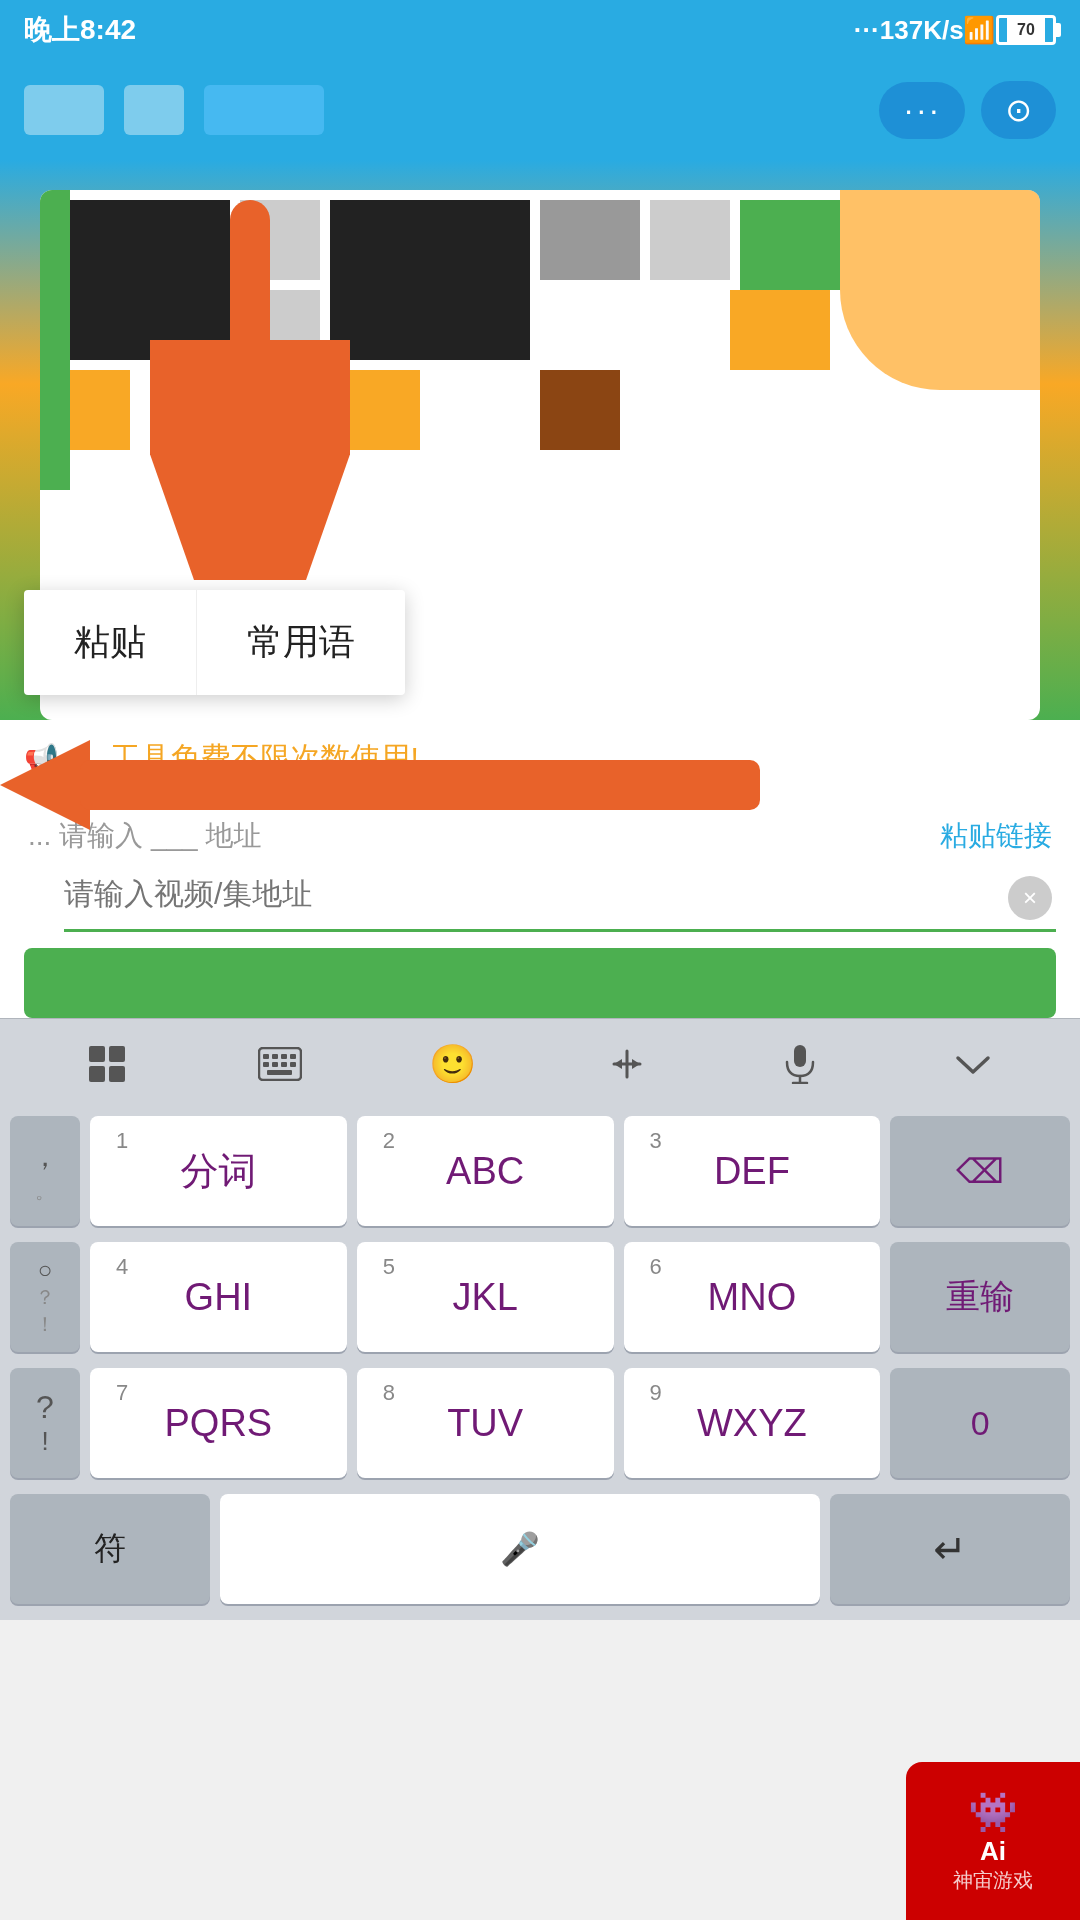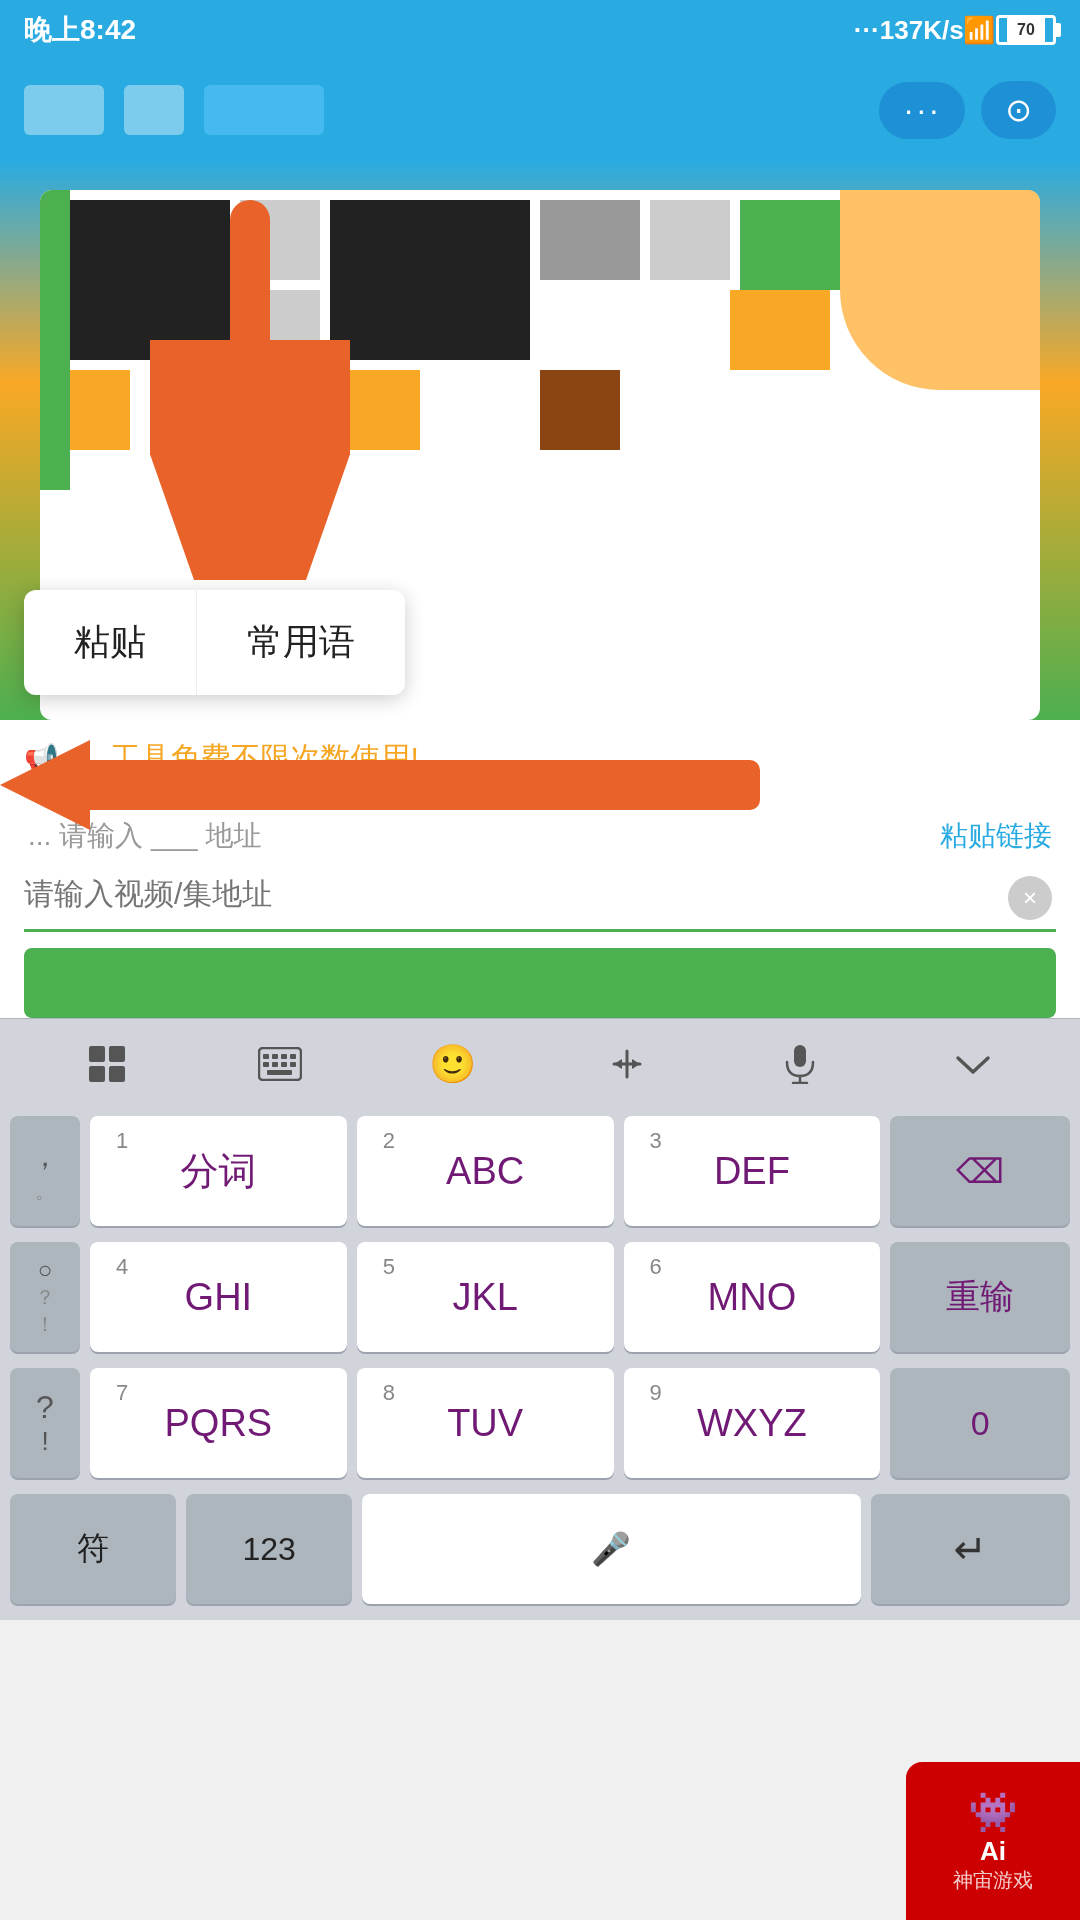--- a/index.html
+++ b/index.html
@@ -127,21 +127,21 @@
     .promo-icon {
       font-size: 28px;
     }
 
     
     .context-menu {
       position: absolute;
       top: 590px;
       left: 24px;
       background: white;
-      border-radius: 12px;
+      border-radius: 4px;
       box-shadow: 0 4px 20px rgba(0,0,0,0.2);
       display: flex;
       overflow: hidden;
       z-index: 100;
     }
     .context-menu-item {
       padding: 28px 50px;
       font-size: 36px;
       color: #222;
       border-right: 1px solid #eee;
@@ -162,20 +162,21 @@
     }
     .paste-link-btn {
       font-size: 28px;
       color: #29abe2;
     }
     .input-field-wrap {
       position: relative;
       border-bottom: 3px solid #4caf50;
       padding-bottom: 8px;
       margin-bottom: 0;
+      margin-left: 40px;
     }
     .input-field {
       width: 100%;
       font-size: 30px;
       color: #999;
       border: none;
       outline: none;
       padding: 10px 60px 10px 0;
       background: transparent;
     }
@@ -576,23 +577,20 @@
     </div>
     <div class="key key-action key-special">
       <span class="key-label">0</span>
     </div>
   </div>
 
   <div class="keyboard-row" style="padding-bottom:16px;">
     <div class="key-bottom-special">
       <span>符</span>
     </div>
-    <div class="key-bottom-special">
-      <span>123</span>
-    </div>
     <div class="key-space">
       <span class="key-space-mic">🎤</span>
     </div>
     <div class="key-enter">
       <span style="color:#333;font-size:40px;">↵</span>
     </div>
   </div>
 </div>
 
 <div class="ai-badge">

